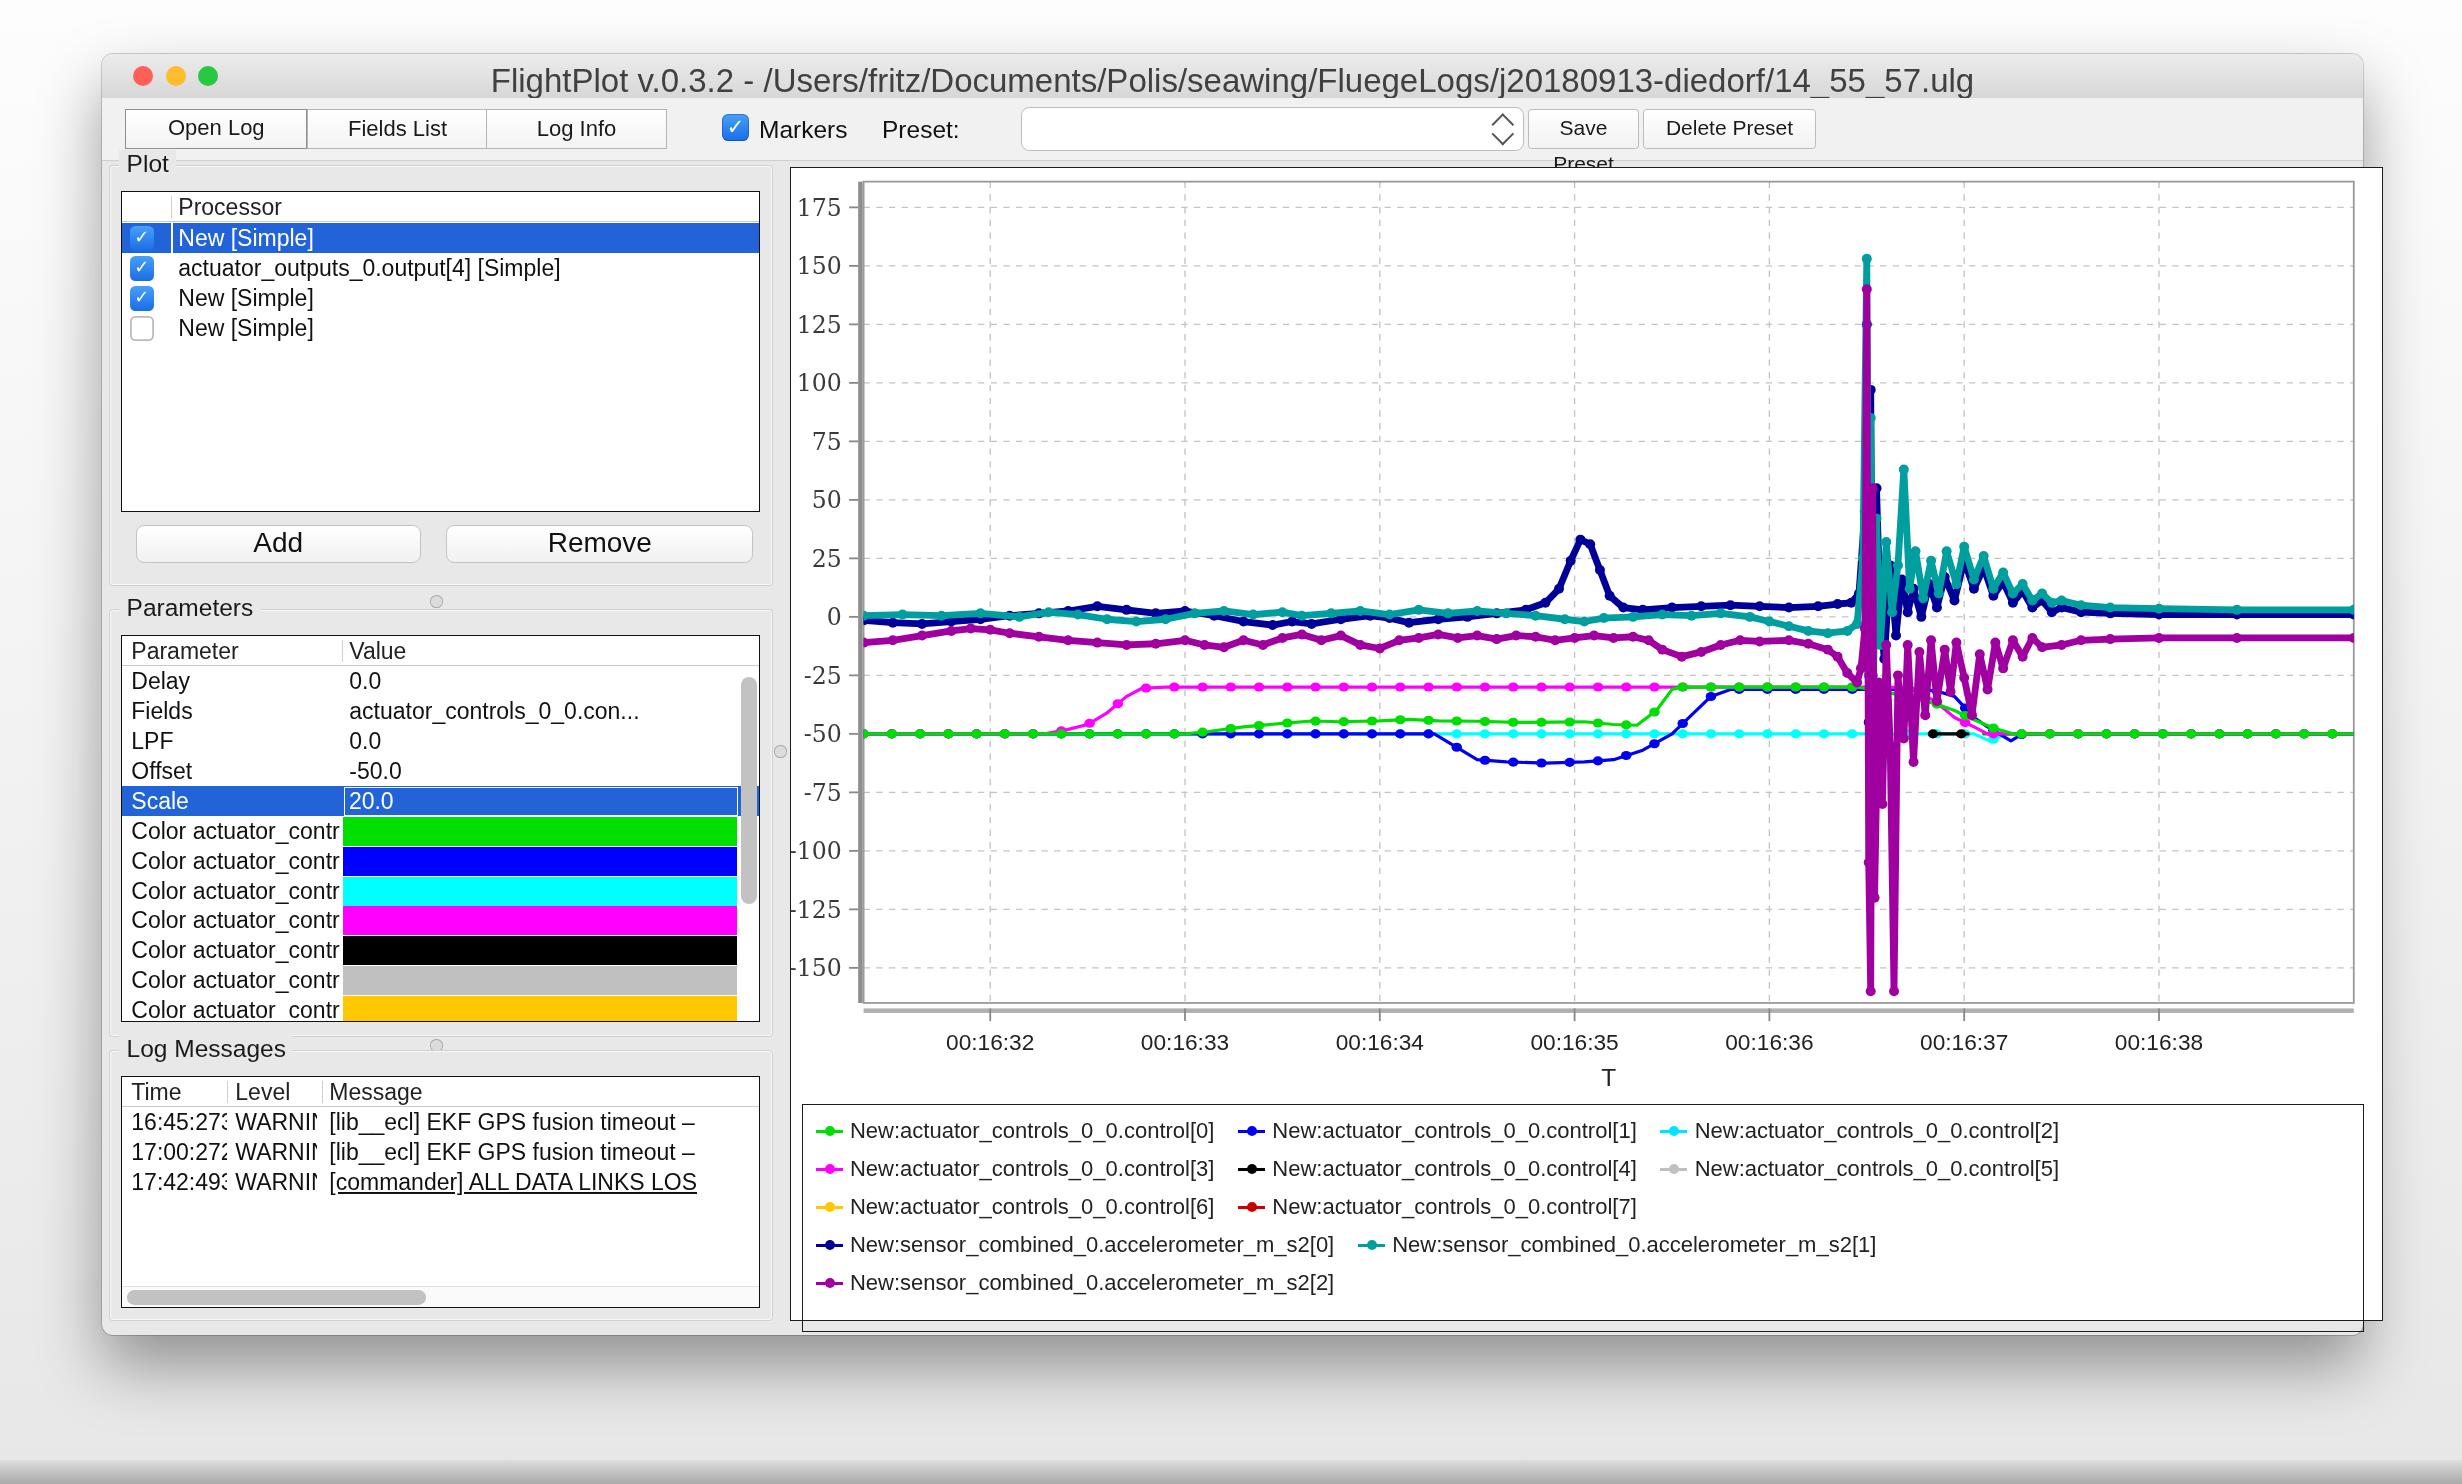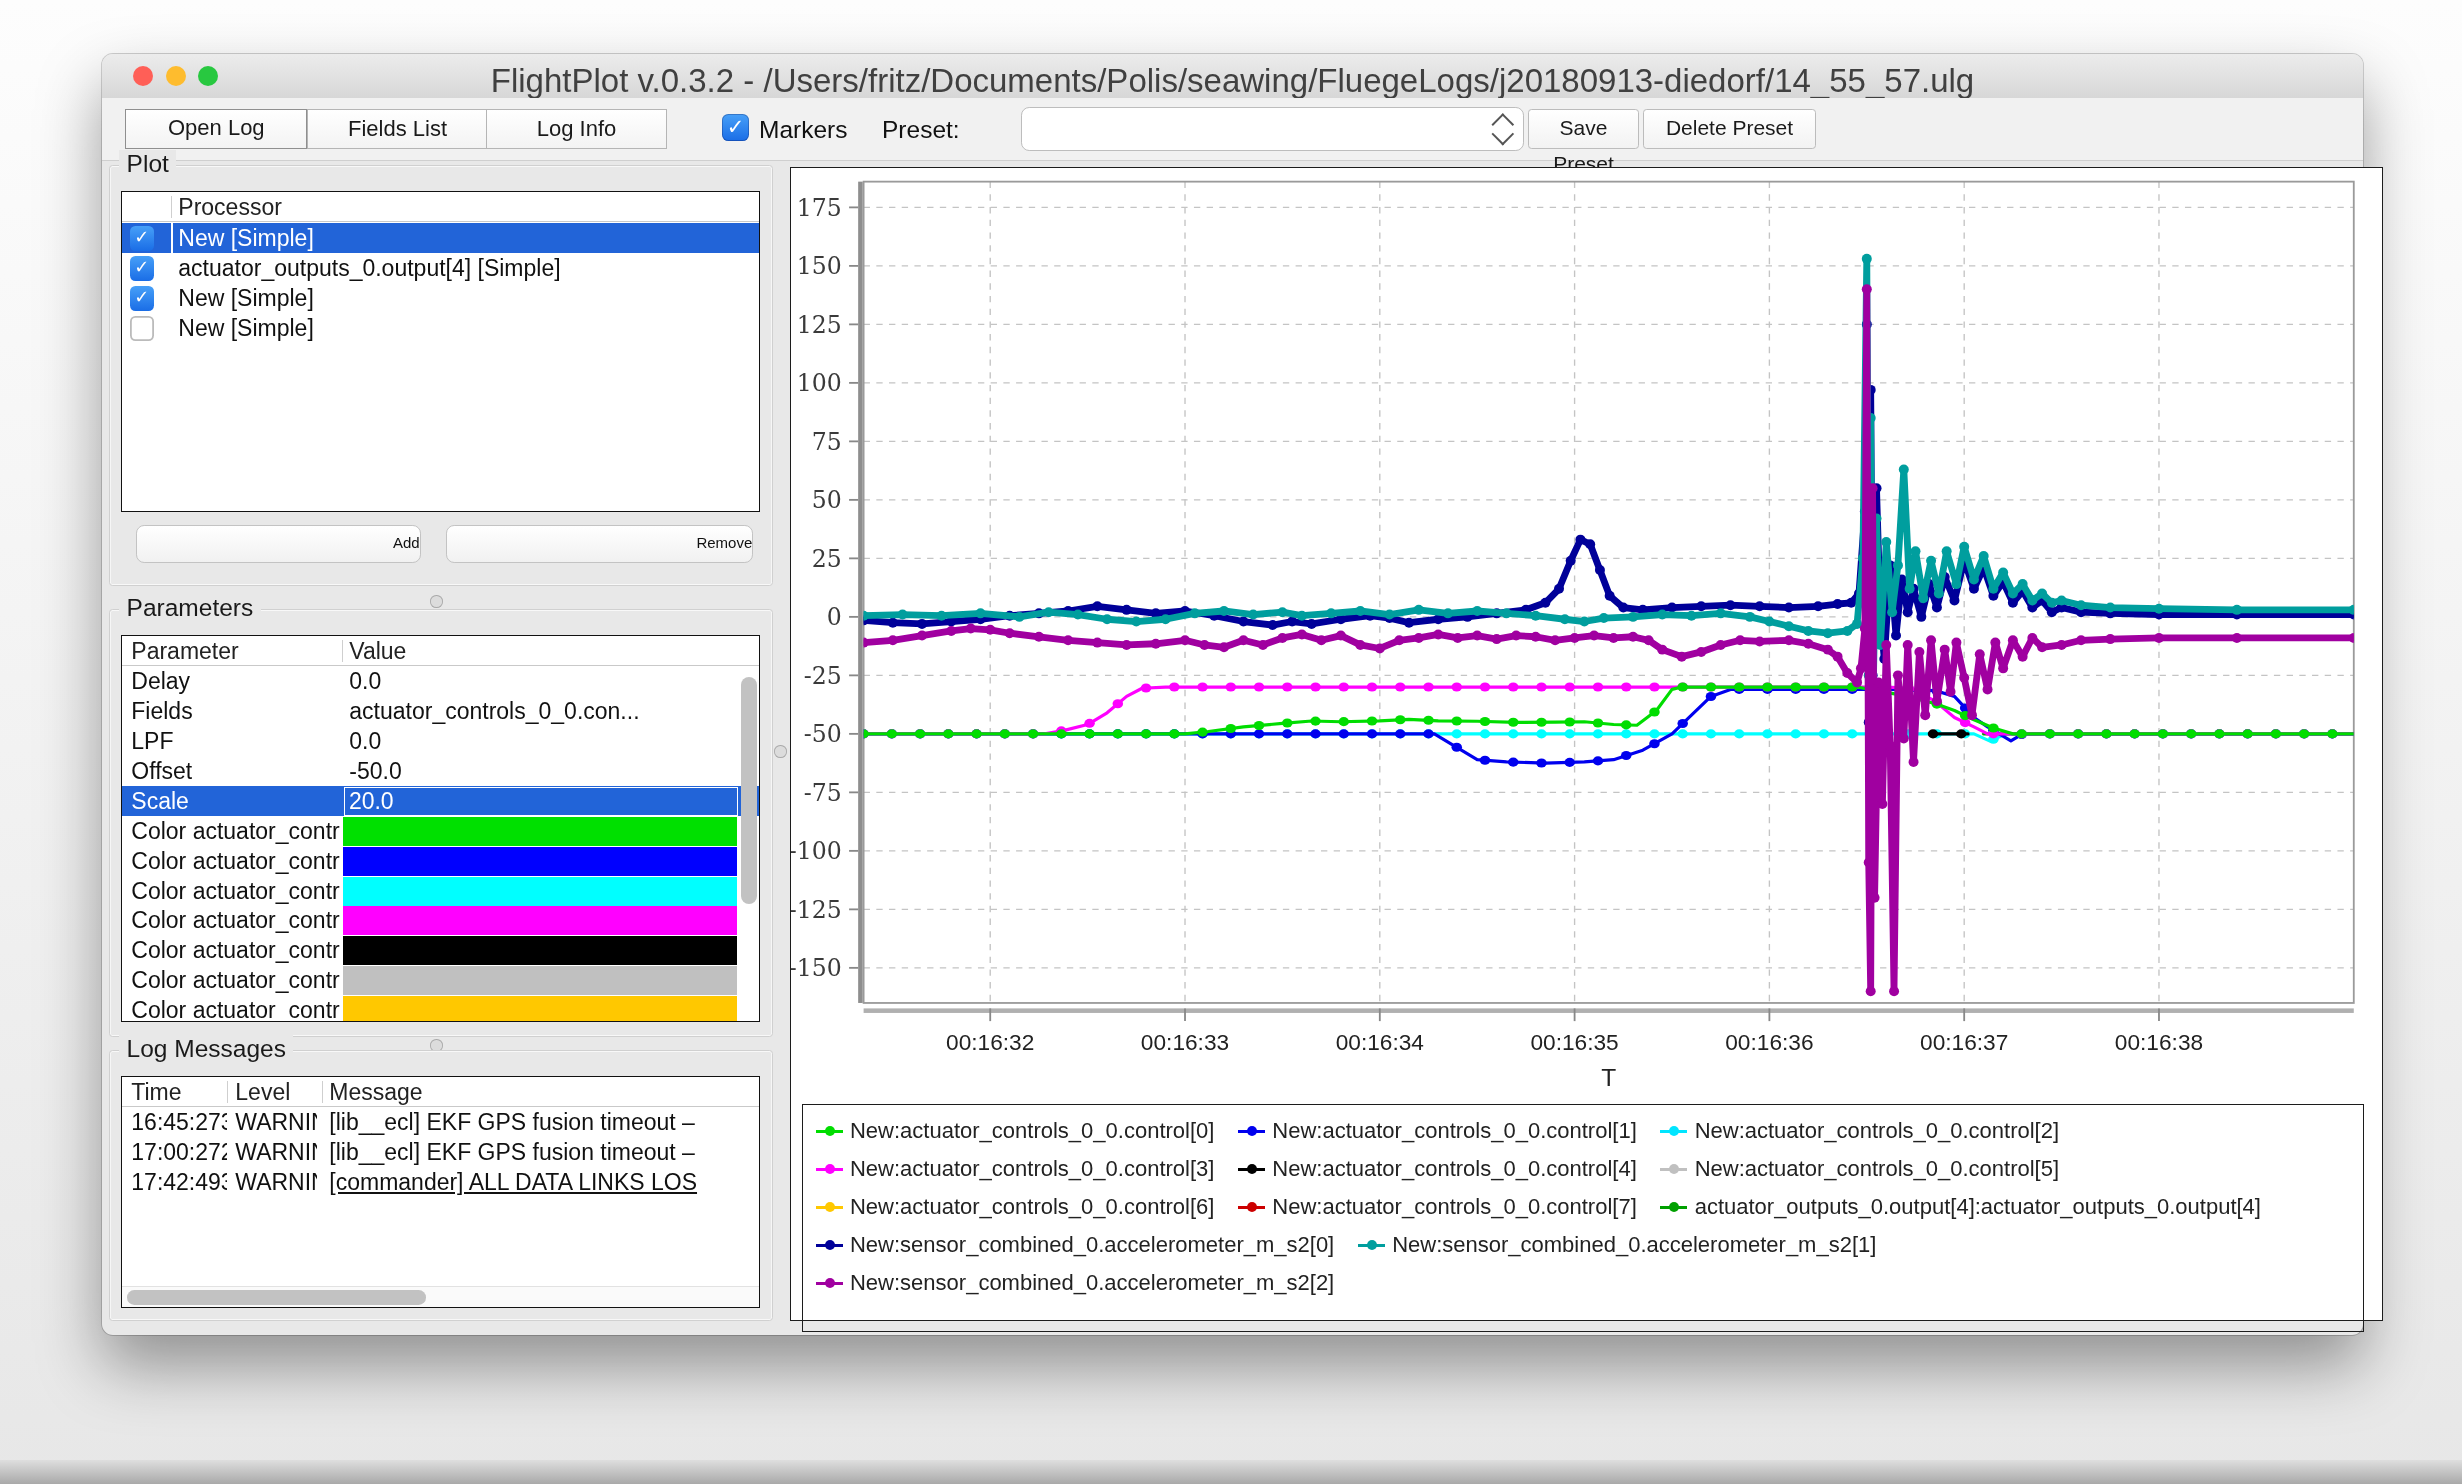--- a/index.html
+++ b/index.html
@@ -46,22 +46,22 @@
           border-bottom:0.9px solid #c9c9c9;font-size:23px;color:#222;}
   .th{position:absolute;top:1.8px;white-space:nowrap;}
   .thdiv{position:absolute;top:3.6px;width:0.9px;height:22px;background:#cfcfcf;}
   .trow{position:absolute;left:0;right:0;height:30px;font-size:23px;color:#111;white-space:nowrap;}
   .trow.sel{background:#2264d8;color:#fff;}
   .rowcb{position:absolute;left:7.3px;top:2.7px;width:24.5px;height:24.5px;border-radius:5.4px;
          background:linear-gradient(#47a0f8,#1a6de6);color:#fff;font-weight:bold;font-size:18px;
          text-align:center;line-height:23.6px;}
   .rowcb.un{background:#fff;box-shadow:inset 0 0 0 1.8px #bbb;}
   .pushbtn{position:absolute;height:36px;background:linear-gradient(#ffffff,#f1f1f1);
-         border:0.9px solid #c3c3c3;border-radius:8.2px;font-size:15px;color:#111;
-         text-align:right;line-height:34px;}
+         border:0.9px solid #c3c3c3;border-radius:8.2px;font-size:28px;color:#111;
+         text-align:center;line-height:34px;}
   .vscroll{position:absolute;width:15.4px;border-radius:8.2px;background:#c2c2c2;}
   .hscroll-track{position:absolute;height:20px;background:#fafafa;border-top:0.9px solid #e2e2e2;}
   .hscroll-thumb{position:absolute;top:2.7px;height:14.5px;border-radius:7.3px;background:#c2c2c2;}
   .split-dot{position:absolute;width:12.7px;height:12.7px;border-radius:50%;
          background:#dcdcdc;box-shadow:inset 0 0 0 0.9px #aaa;}
   .swatch{position:absolute;top:0.9px;bottom:0.9px;}
   
   .chart-panel{position:absolute;left:688px;top:113px;width:1593px;height:1154px;
          background:#fff;border:1.8px solid #1c1c1c;box-sizing:border-box;}
   .legend-box{position:absolute;left:11px;top:936px;width:1562px;height:228px;
@@ -813,26 +813,20 @@
                   <i style="background: rgb(255, 200, 0);"></i>
                 </span>
                 <span>New:actuator_controls_0_0.control[6]</span>
               </div>
               <div class="legend-item">
                 <span class="lg-glyph" style="background: rgb(204, 0, 0);">
                   <i style="background: rgb(204, 0, 0);"></i>
                 </span>
                 <span>New:actuator_controls_0_0.control[7]</span>
               </div>
-              <div class="legend-item">
-                <span class="lg-glyph" style="background: rgb(0, 160, 0);">
-                  <i style="background: rgb(0, 160, 0);"></i>
-                </span>
-                <span>actuator_outputs_0.output[4]:actuator_outputs_0.output[4]</span>
-              </div>
             </div>
             <div class="legend-row">
               <div class="legend-item">
                 <span class="lg-glyph" style="background: rgb(0, 0, 153);">
                   <i style="background: rgb(0, 0, 153);"></i>
                 </span>
                 <span>New:sensor_combined_0.accelerometer_m_s2[0]</span>
               </div>
               <div class="legend-item">
                 <span class="lg-glyph" style="background: rgb(0, 158, 158);">

